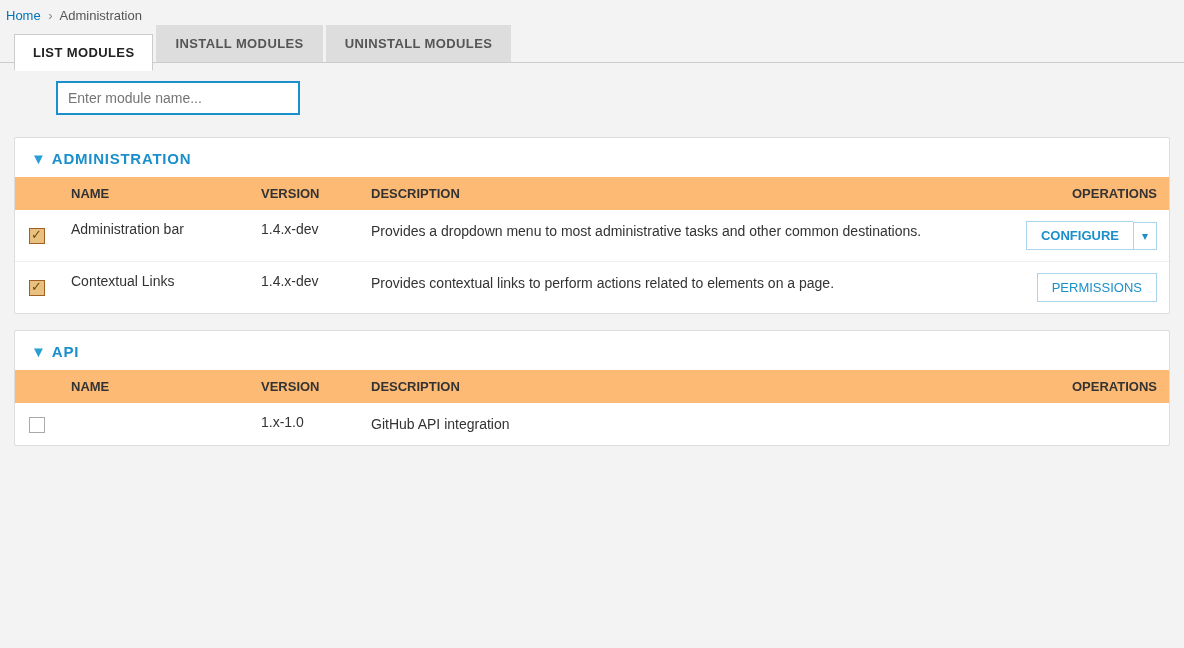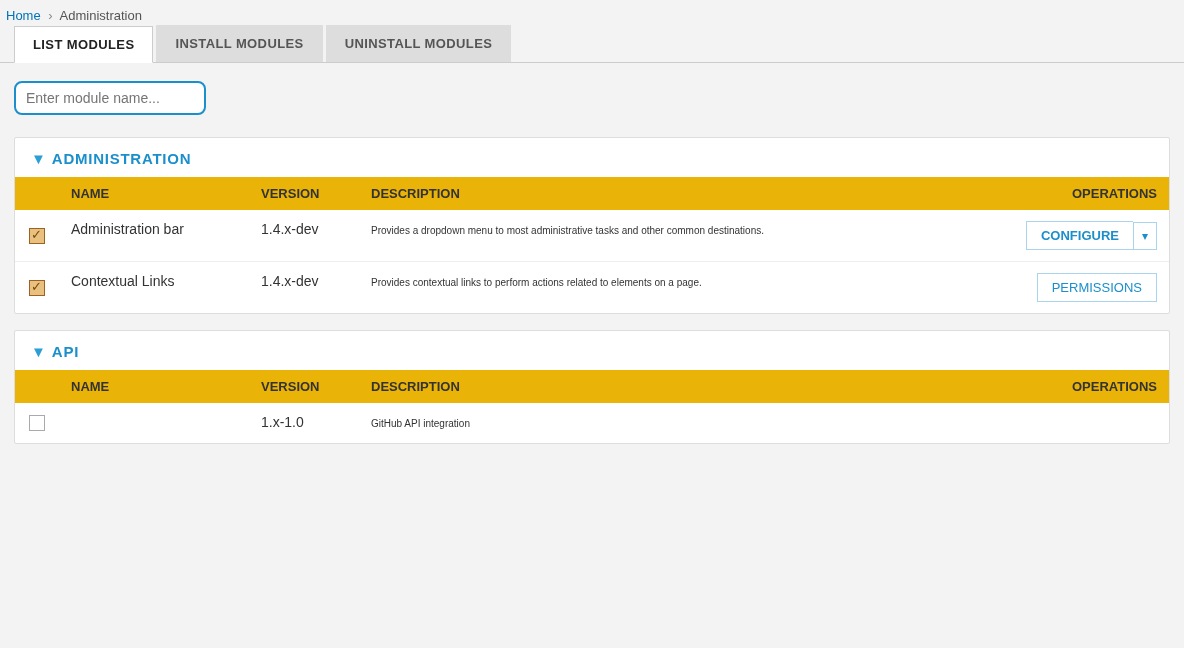--- a/index.html
+++ b/index.html
@@ -51,42 +51,43 @@
       background: #ddd;
       margin-right: 3px;
       letter-spacing: 0.03em;
     }
     .tab.active {
       background: #fff;
       color: #222;
       border: 1px solid #ccc;
       border-bottom: 1px solid #fff;
       position: relative;
-      top: 1px;
+      top: 9px;
     }
     .main-content {
       padding: 18px 14px;
     }
     .filter-label {
       font-size: 15px;
       font-weight: bold;
       color: #333;
       margin-bottom: 8px;
     }
     .filter-input {
       display: block;
-      width: 192px;
+      width: 244px;
       padding: 7px 10px;
       border: 2px solid #1a8fcb;
-      border-radius: 8px;
+      border-radius: 0;
       font-size: 14px;
       color: #aaa;
       outline: none;
       background: #fff;
       margin-bottom: 22px;
+      margin-left: 42px;
     }
     .section-card {
       background: #fff;
       border: 1px solid #ddd;
       margin-bottom: 16px;
       border-radius: 2px;
     }
     .section-header {
       display: flex;
       align-items: center;
@@ -104,21 +105,21 @@
       font-weight: bold;
       color: #1a8fcb;
       letter-spacing: 0.05em;
       text-transform: uppercase;
     }
     .modules-table {
       width: 100%;
       border-collapse: collapse;
     }
     .modules-table thead tr {
-      background: #eab308;
+      background: #fdba74;
     }
     .modules-table thead th {
       padding: 9px 12px;
       text-align: left;
       font-size: 13px;
       font-weight: bold;
       color: #333;
       border: none;
       text-transform: uppercase;
     }
@@ -174,21 +175,21 @@
     .module-name {
       color: #333;
       font-size: 14px;
     }
     .module-version {
       color: #333;
       font-size: 14px;
     }
     .module-desc {
       color: #333;
-      font-size: 10px;
+      font-size: 14px;
       line-height: 1.45;
     }
     .ops-cell {
       text-align: right;
       vertical-align: middle;
       white-space: nowrap;
     }
     .btn-configure {
       display: inline-block;
       padding: 6px 14px;

